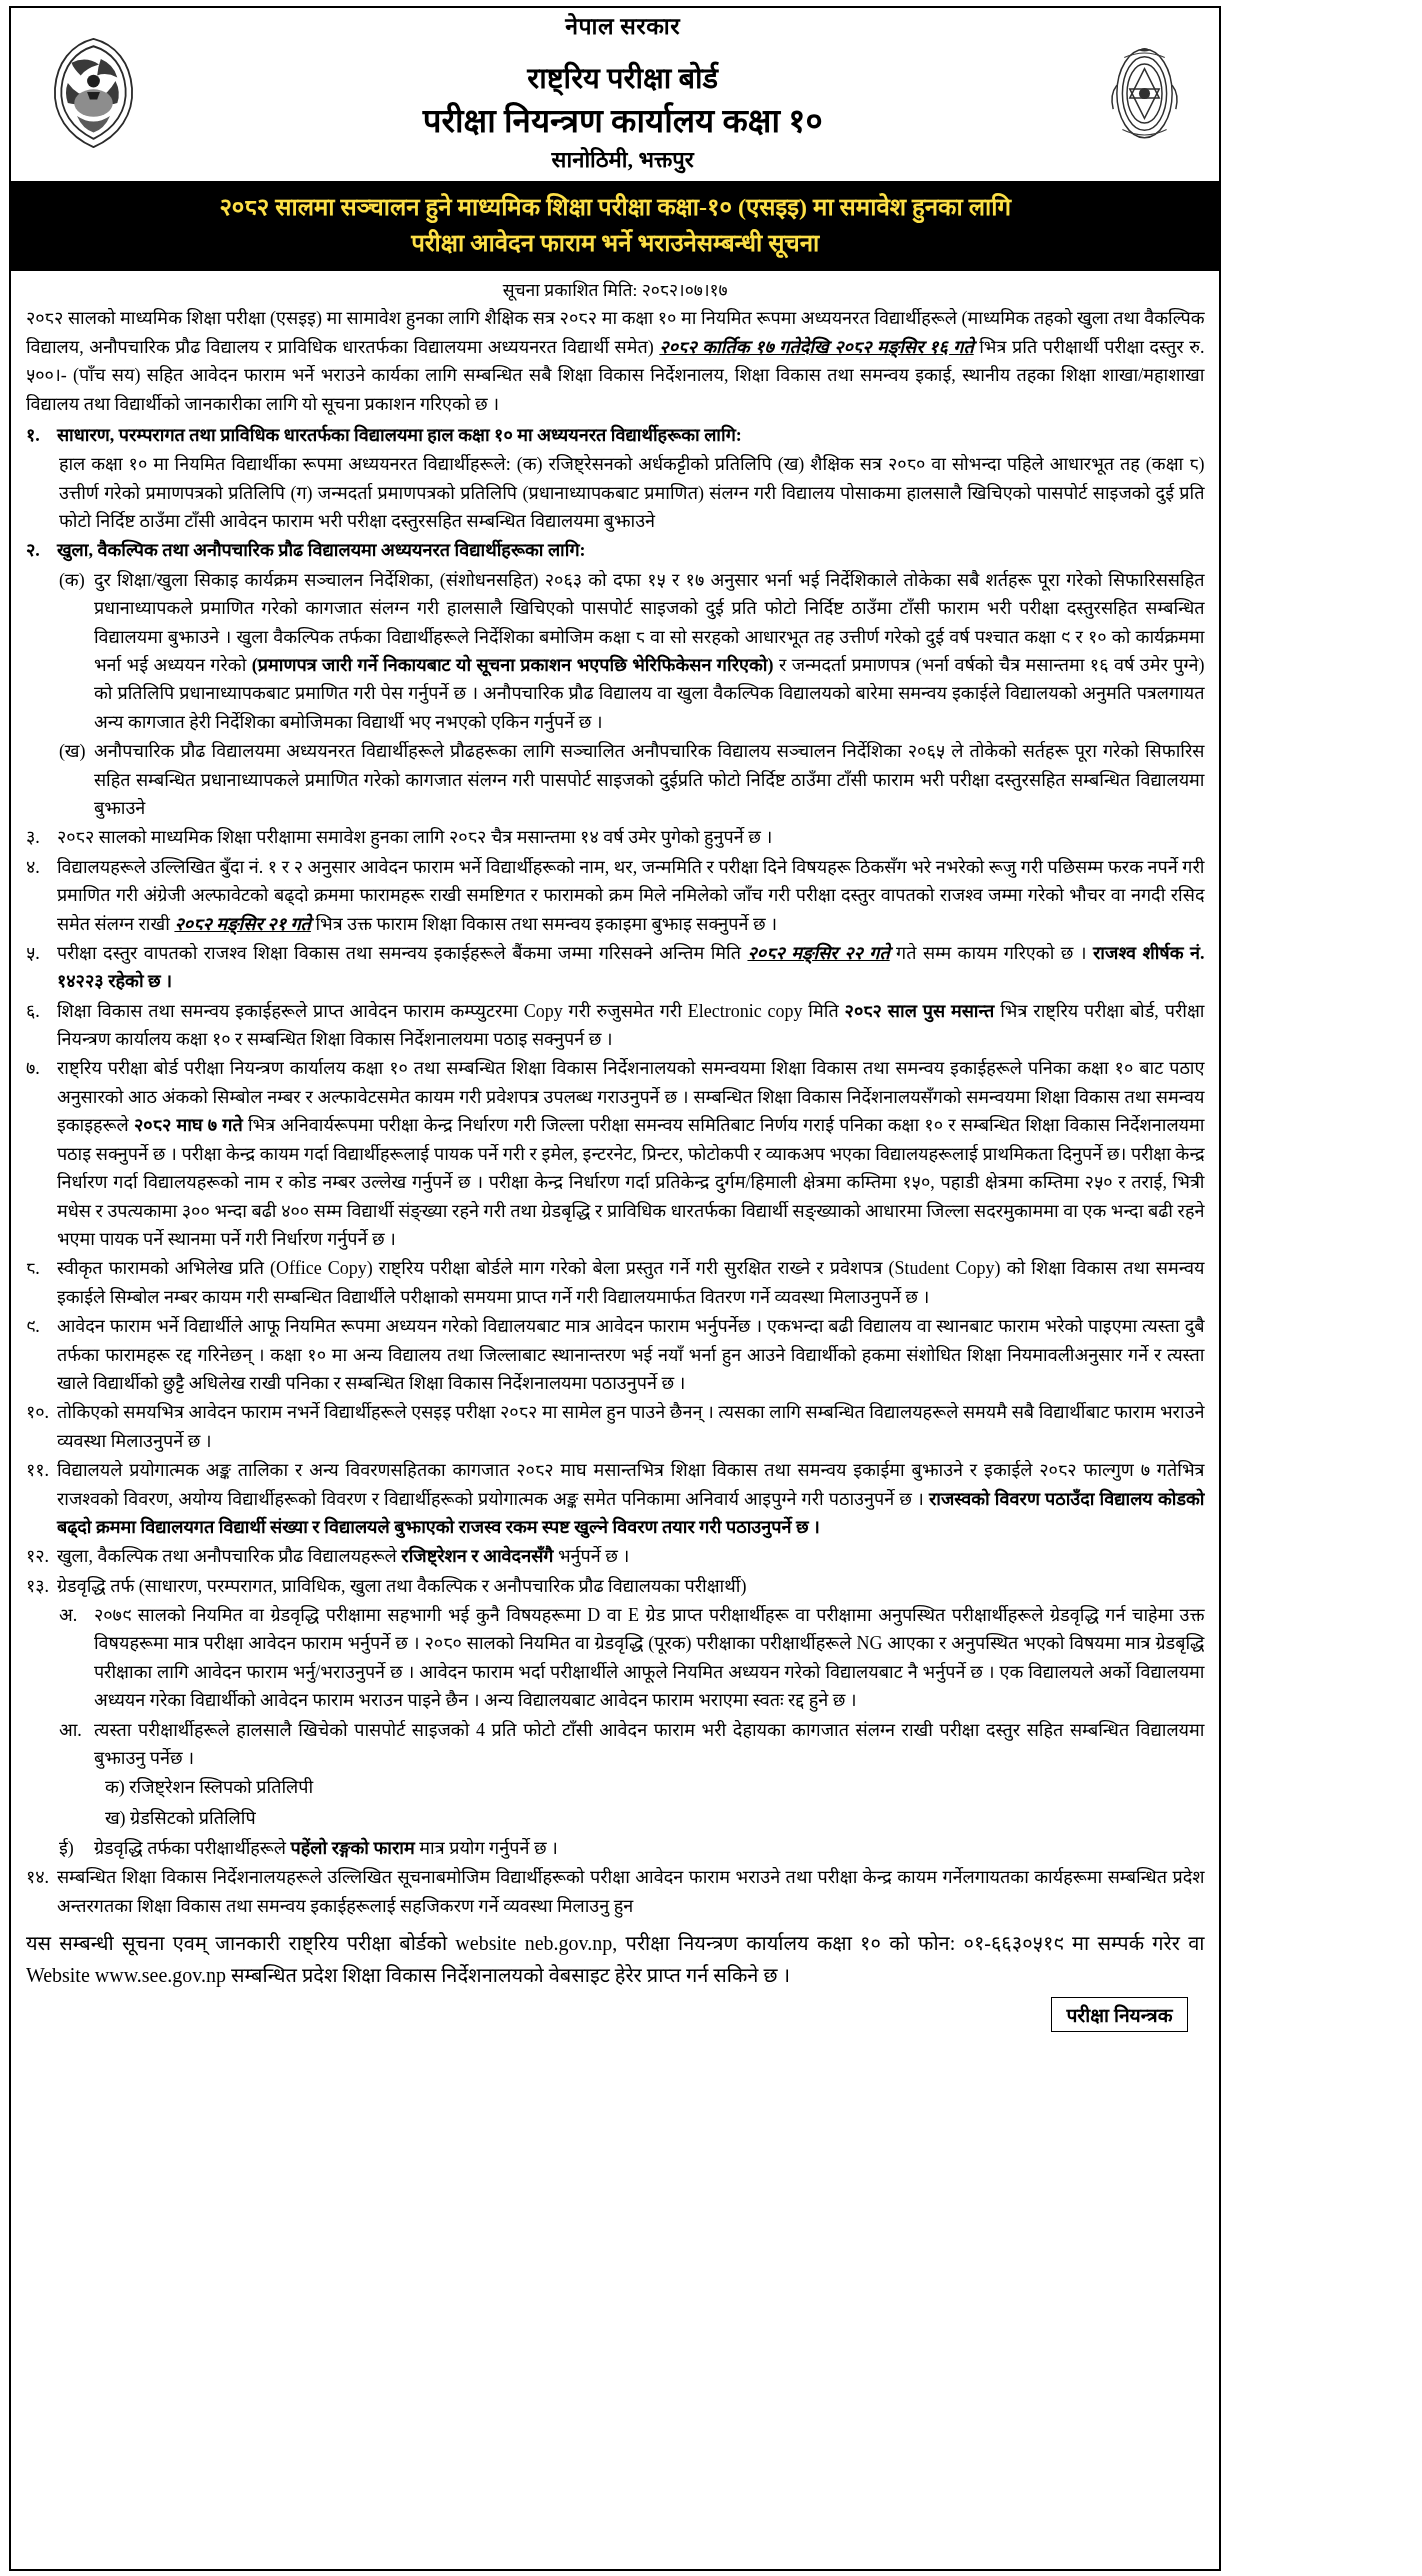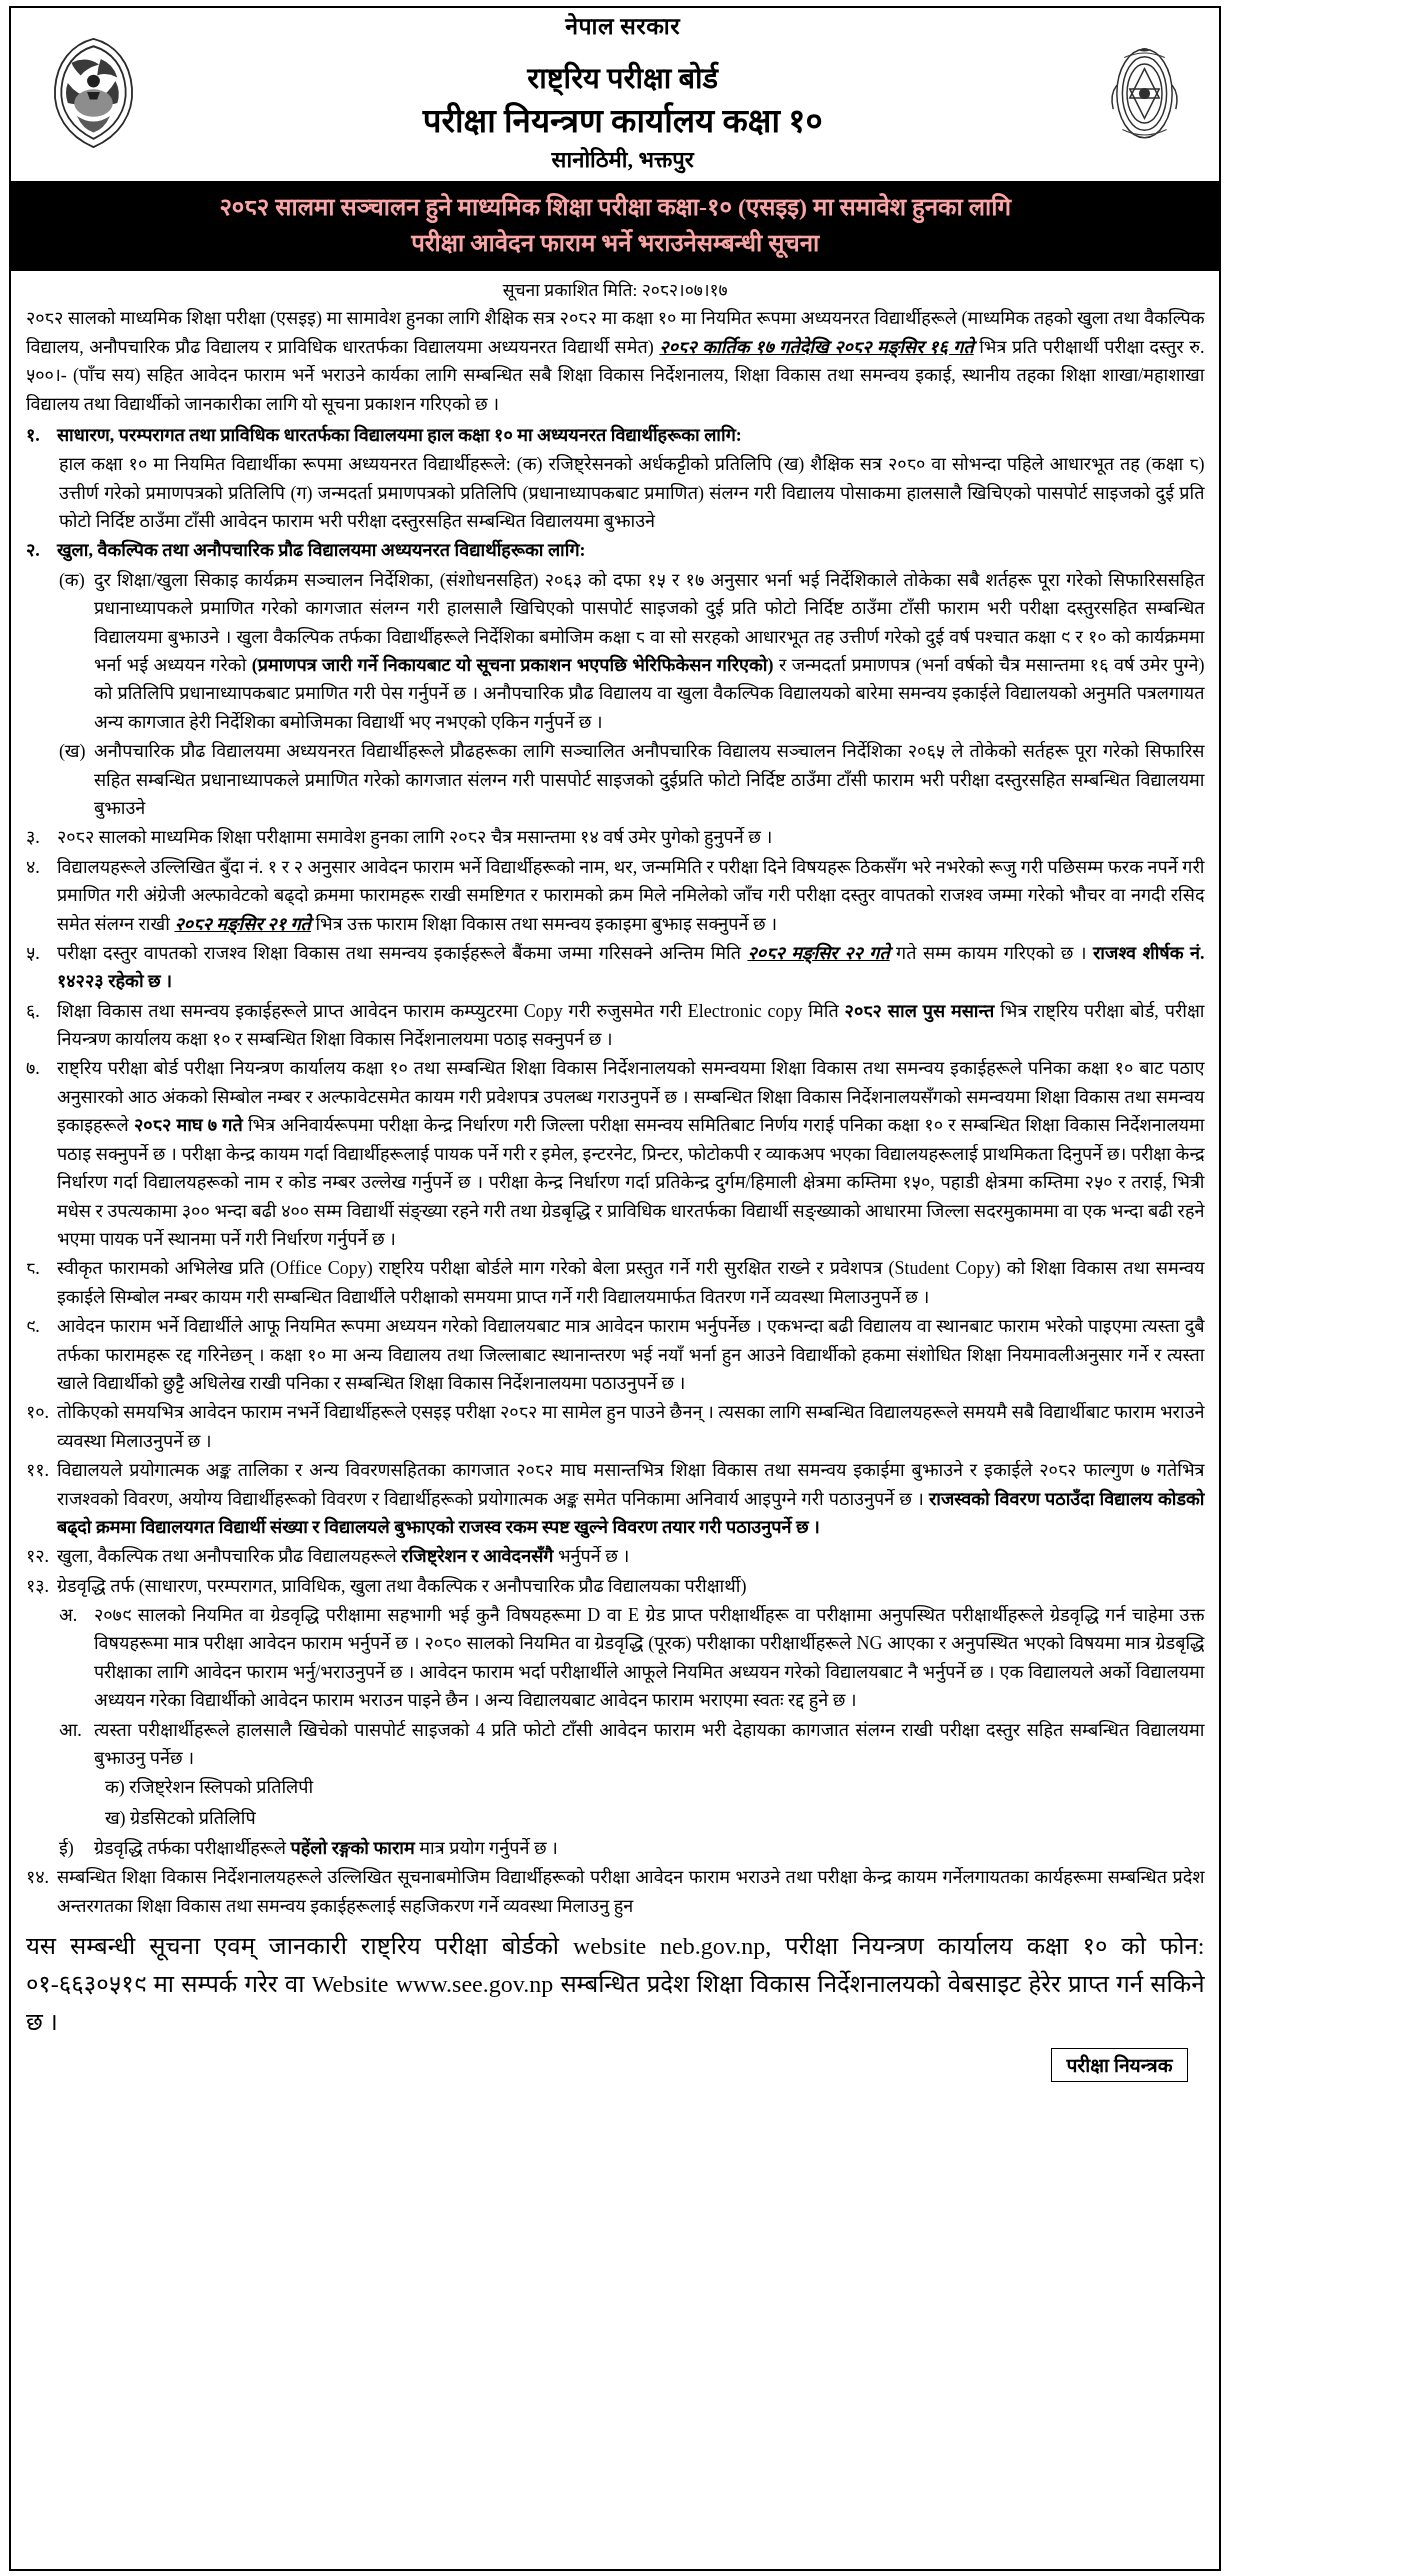--- a/index.html
+++ b/index.html
@@ -73,21 +73,21 @@
     inset: 0;
     display: flex;
     align-items: center;
     justify-content: center;
   }
   .crest svg { display: block; }
 
   
   .banner {
     background: #000000;
-    color: #fca5a5;
+    color: #fde047;
     text-align: center;
     padding: 8.3px 37px 10px 37px;
     margin: 5.5px 0 0 0;
   }
   .banner-line {
     font-size: 24px;
     font-weight: 700;
     line-height: 1.5;
   }
 
@@ -151,21 +151,21 @@
     margin: 0 0 1.8px 0;
     text-align: justify;
   }
 
   b, .b { font-weight: 700; }
   .u { text-decoration: underline; font-weight: 700; font-style: italic; }
 
   
   .footer-note {
     padding: 7.4px 14.7px 0 14.7px;
-    font-size: 24px;
+    font-size: 20px;
     line-height: 1.58;
     text-align: justify;
   }
   .sign-row {
     display: flex;
     justify-content: flex-end;
     padding: 5.5px 31px 9.2px 14.7px;
   }
   .sign-box {
     border: 1.8px solid #000;

